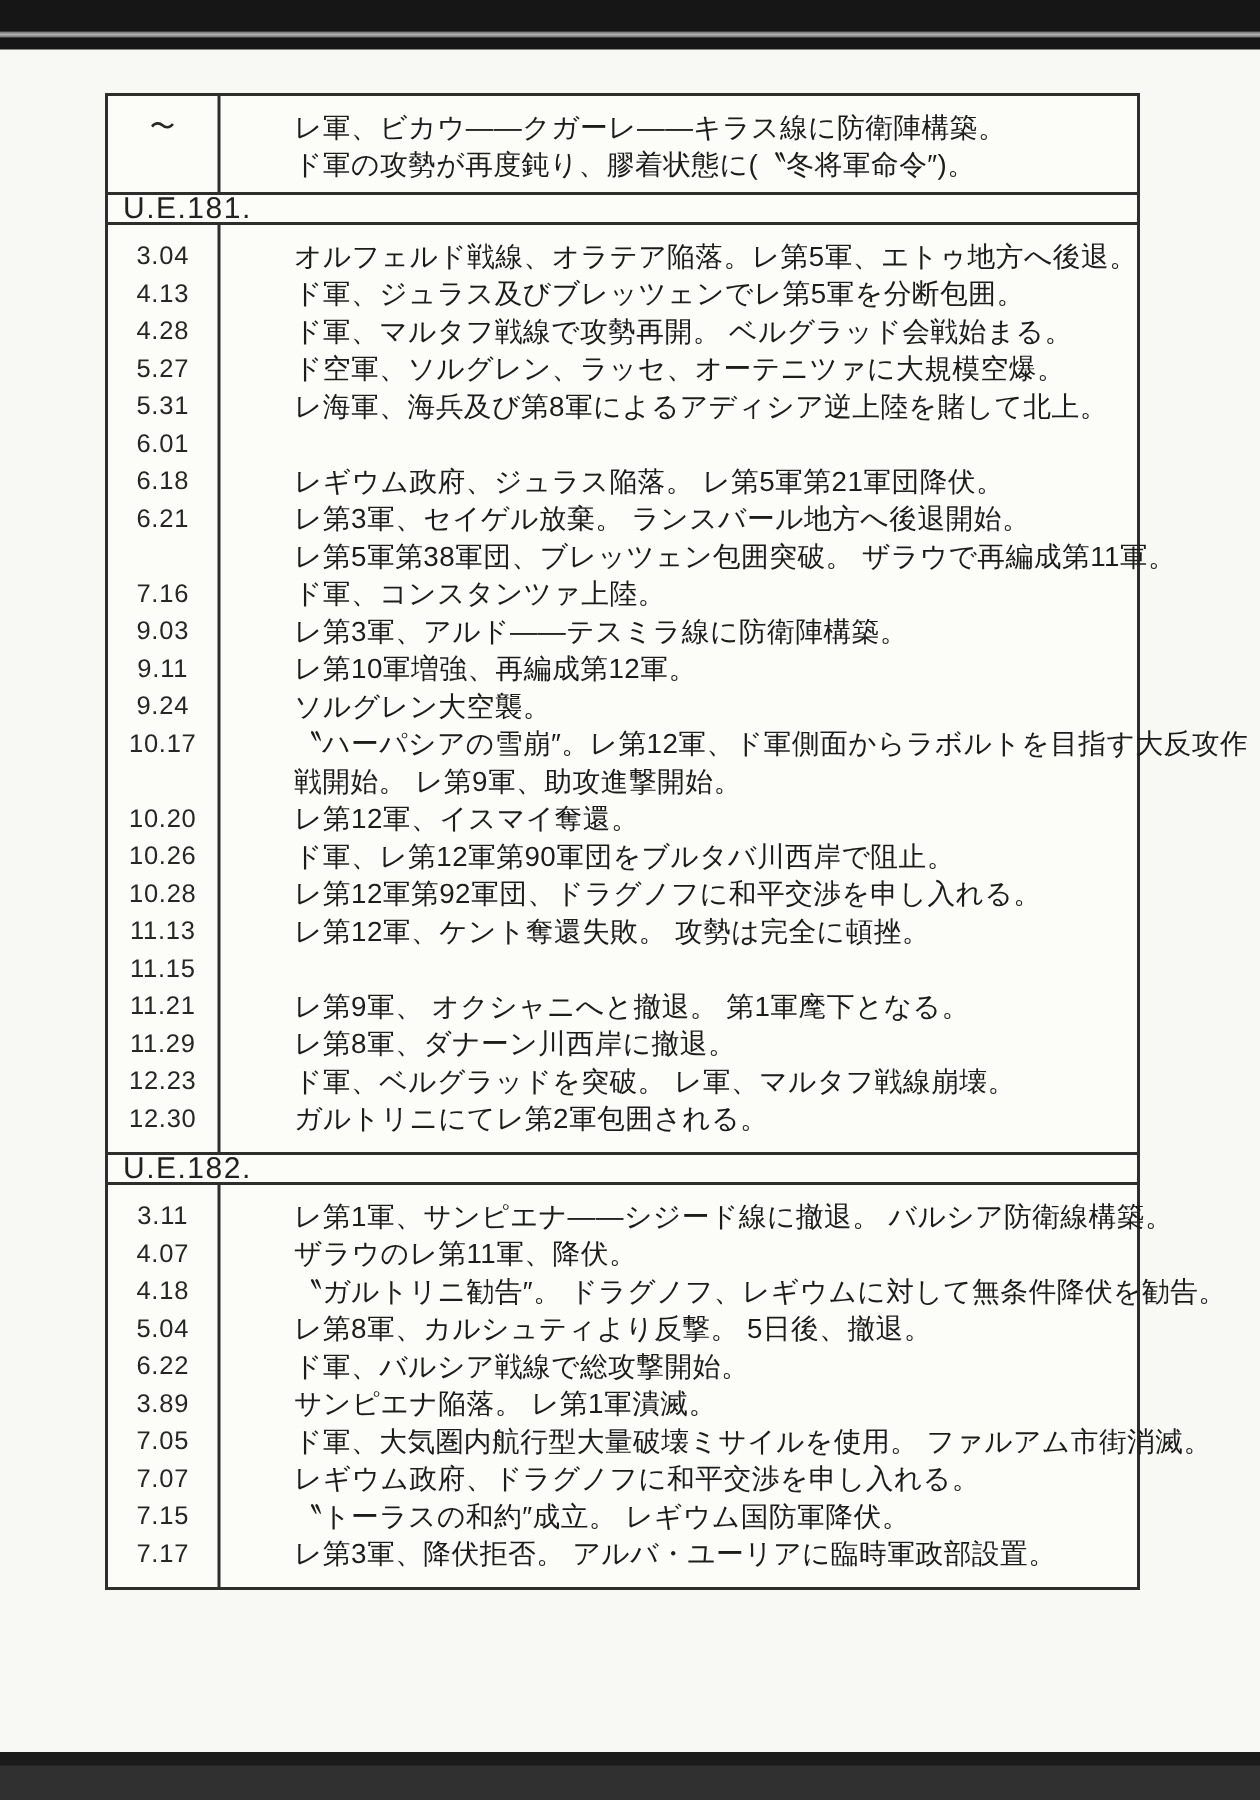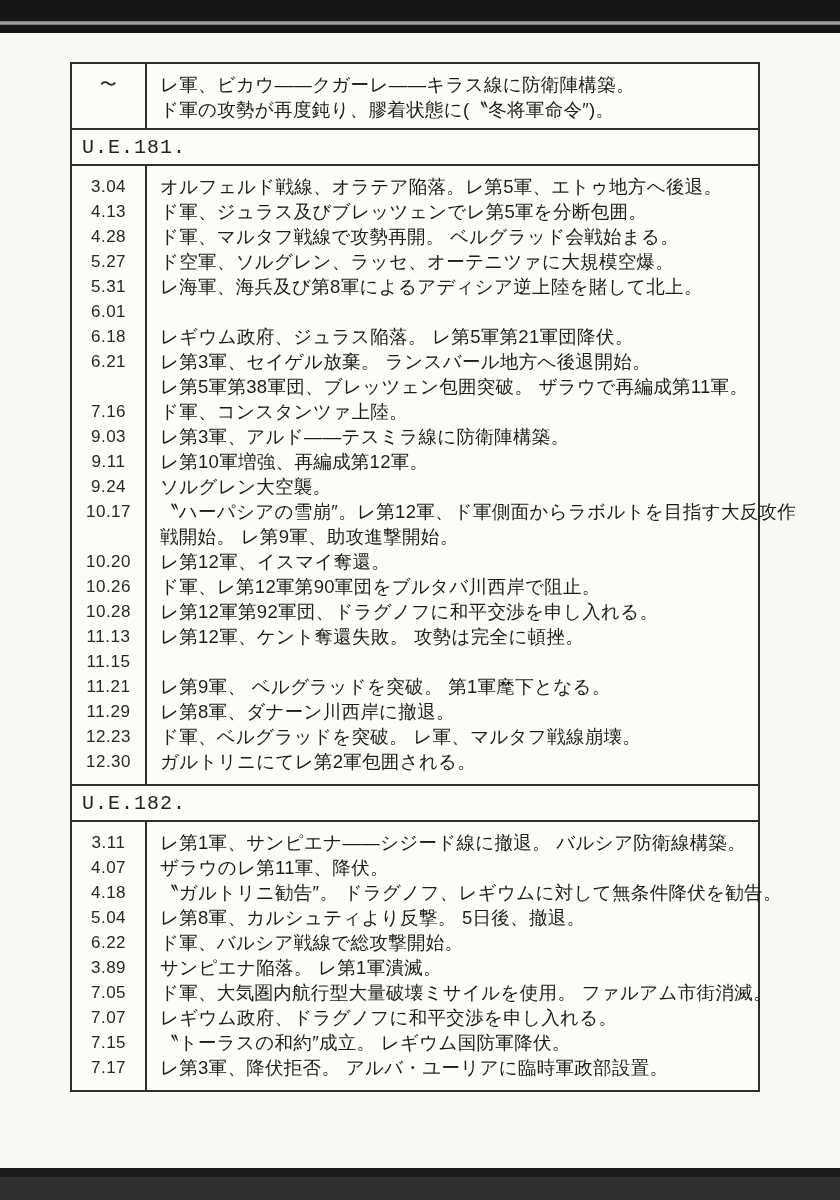--- a/index.html
+++ b/index.html
@@ -18,36 +18,36 @@
   }
   .scan-bar-bottom{
     position:absolute;left:0;top:1168px;width:840px;height:32px;
     background:#303030;border-top:9px solid #1b1b1b;box-sizing:border-box;
   }
   .chronology{
     position:absolute;left:70px;top:62px;width:690px;
     border:2px solid #2e2e2e;background:#fcfcf9;box-sizing:border-box;
   }
   .section-header{
-    box-sizing:border-box;height:38px;
+    box-sizing:border-box;height:22px;
     border-top:2px solid #2e2e2e;border-bottom:2px solid #2e2e2e;
     display:flex;align-items:center;padding-left:10px;
-    font-size:20px;letter-spacing:1px;color:#222;font-family:Liberation Mono, monospace;
+    font-size:20px;letter-spacing:1px;color:#222;
   }
   .rows-section{position:relative;padding:8px 0 10px;}
   .rows-section::after{
     content:"";position:absolute;left:73px;top:0;bottom:0;width:2px;background:#2e2e2e;
   }
   .rows-section.prelude{padding:8px 0 6px;}
   .row{display:flex;align-items:flex-start;}
   .date-cell{
     flex:0 0 73px;width:73px;text-align:center;
     font-size:17px;line-height:25px;color:#262626;letter-spacing:0.5px;
   }
-  .text-cell{flex:1;padding:0 10px 0 15px;}
+  .text-cell{flex:1;padding:0 10px 0 15px;margin-left:36px;}
   .text-line{
     font-size:18.5px;line-height:25px;color:#1c1c1c;letter-spacing:0.3px;
     white-space:nowrap;
   }
 </style>
 </head>
 <body>
 
 <div class="scan-bar-top">
   <div class="stripe"></div>
@@ -172,21 +172,21 @@
         <div class="text-cell">
           <div class="text-line">レ第12軍、ケント奪還失敗。 攻勢は完全に頓挫。</div>
         </div>
       </div>
       <div class="row">
         <div class="date-cell">11.15</div>
       </div>
       <div class="row">
         <div class="date-cell">11.21</div>
         <div class="text-cell">
-          <div class="text-line">レ第9軍、 ベルグラッドを突破。 第1軍麾下となる。</div>
+          <div class="text-line">レ第9軍、 オクシャニへと撤退。 第1軍麾下となる。</div>
         </div>
       </div>
       <div class="row">
         <div class="date-cell">11.29</div>
         <div class="text-cell">
           <div class="text-line">レ第8軍、ダナーン川西岸に撤退。</div>
         </div>
       </div>
       <div class="row">
         <div class="date-cell">12.23</div>

